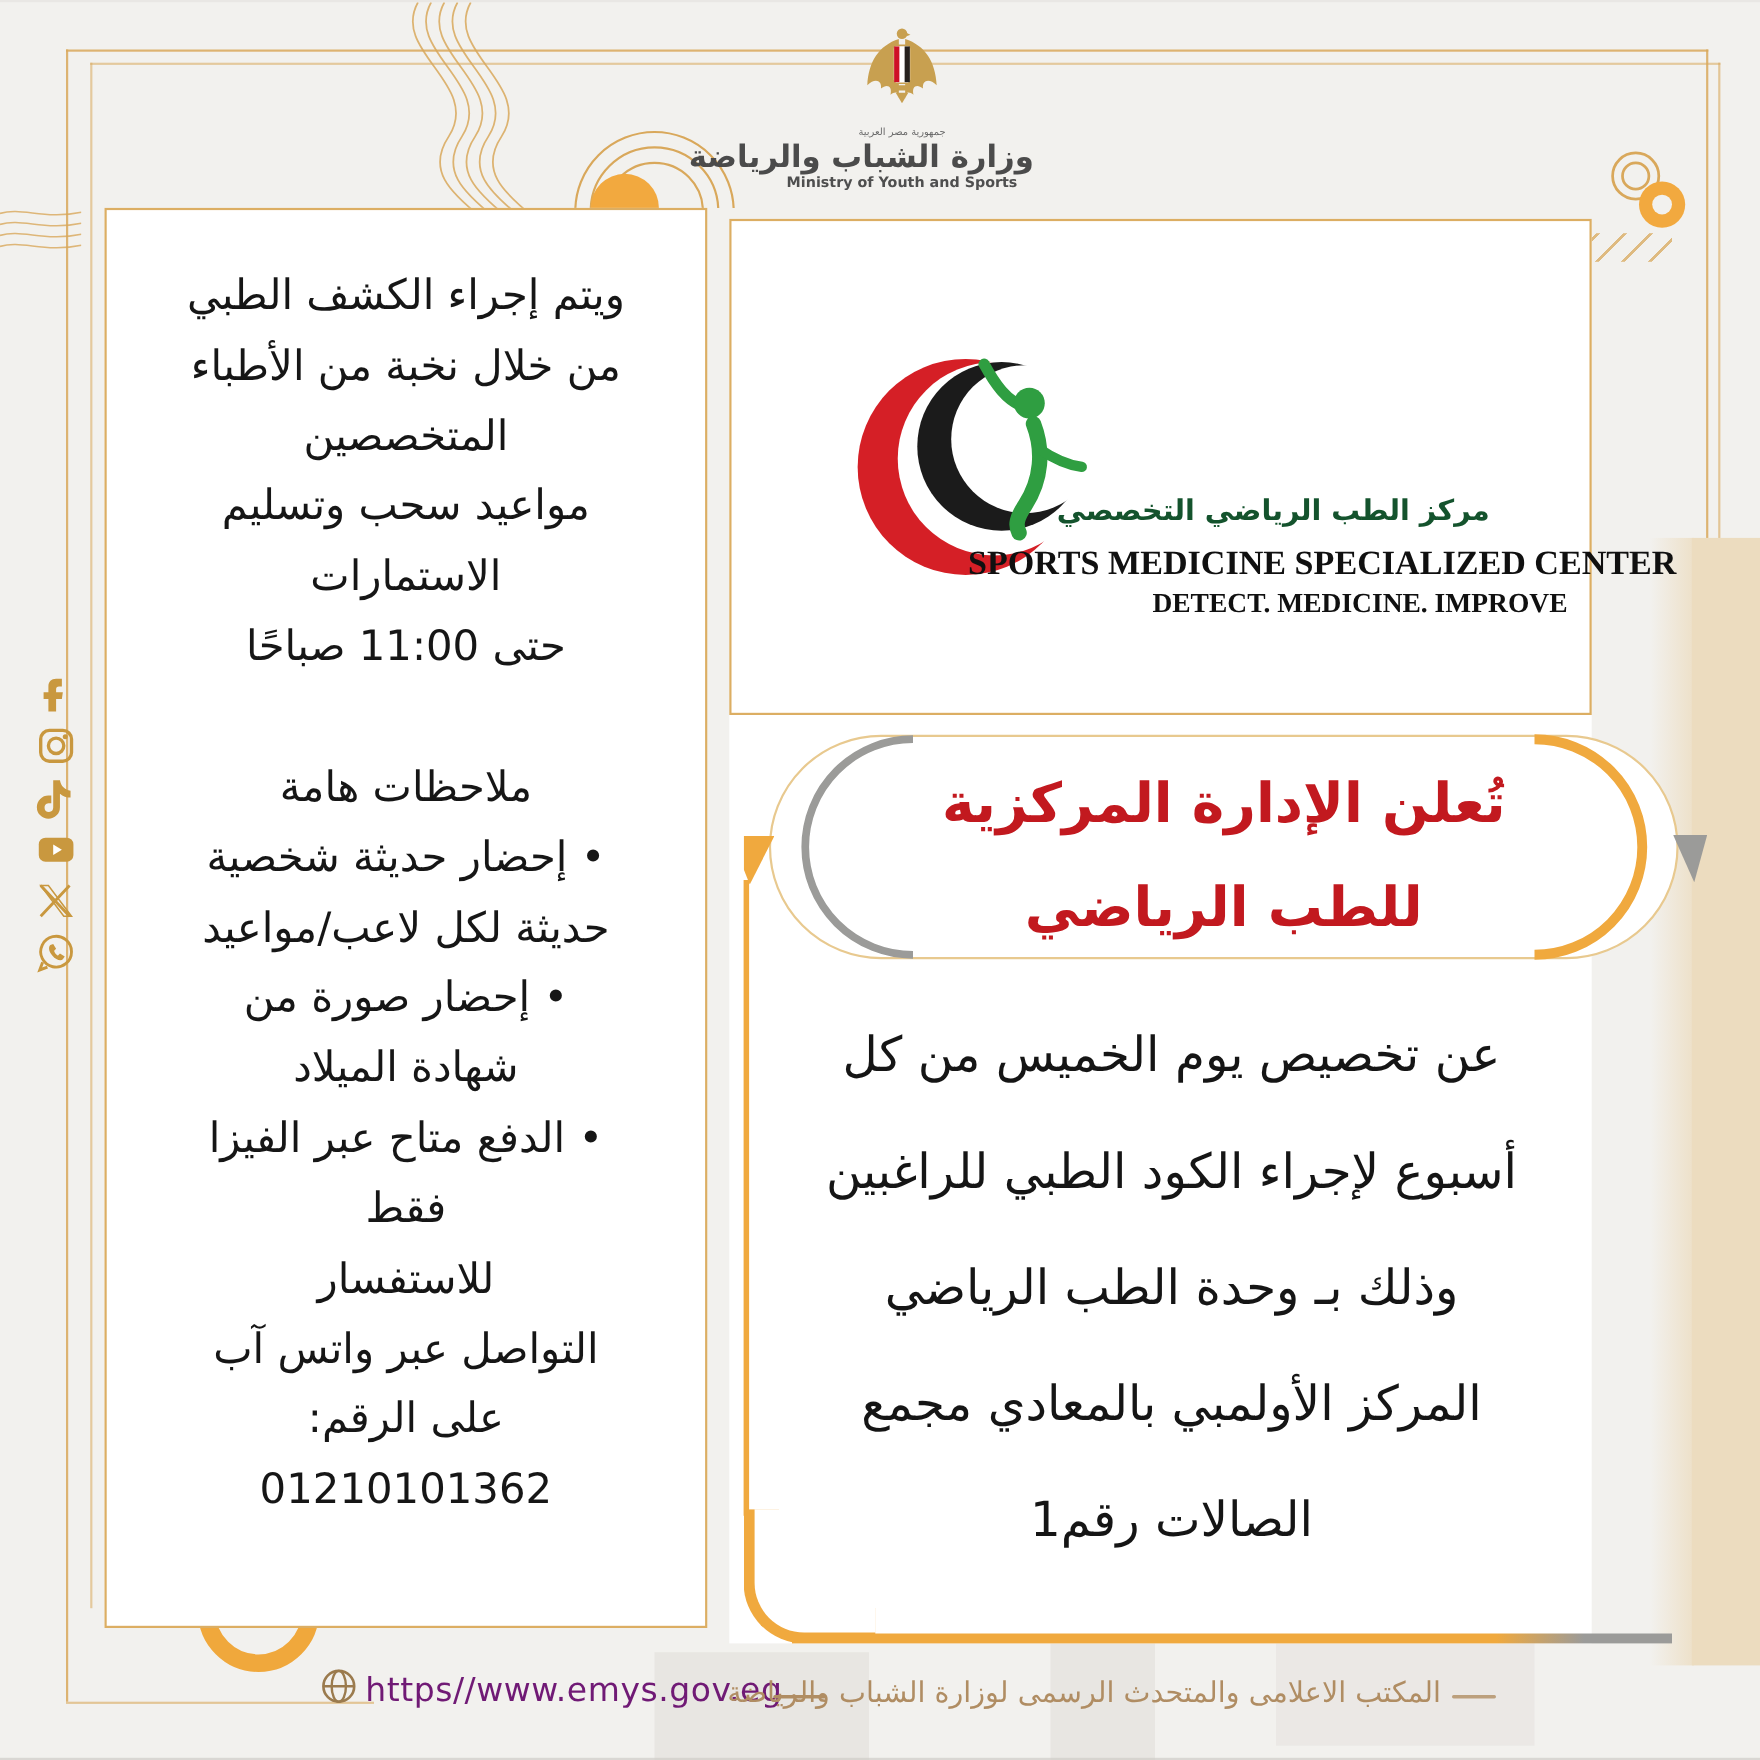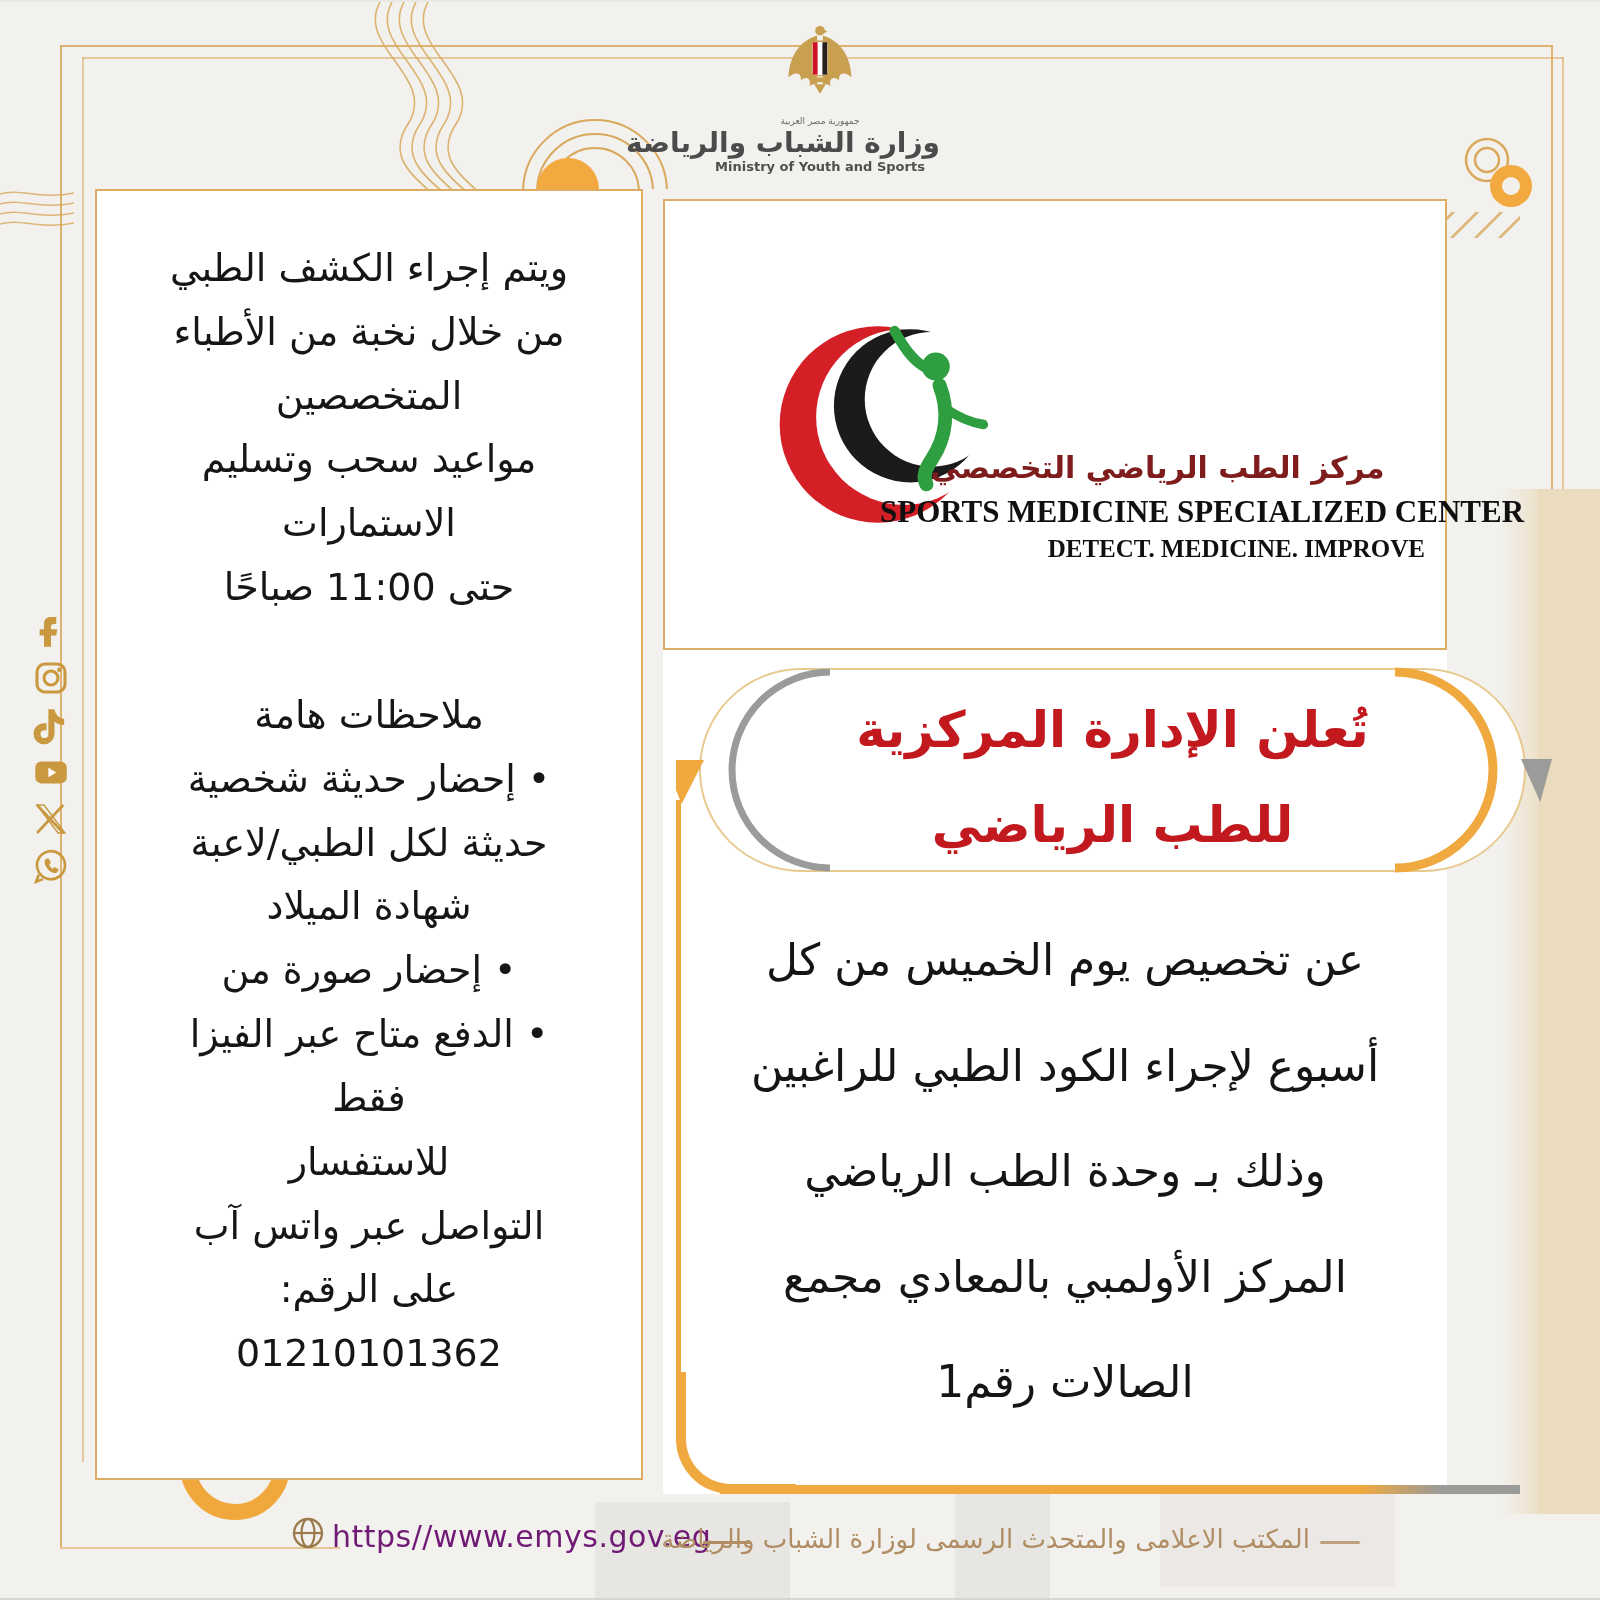--- a/index.html
+++ b/index.html
@@ -21,21 +21,21 @@
     width:552px;text-align:center;font-size:38px;line-height:1.68;
     color:#161616;
   }
   .left-text div{white-space:nowrap;}
   .gap-before{margin-top:64px;}
   
   .ministry-ar{font-size:28px;font-weight:bold;color:#4b4b4b;white-space:nowrap;}
   .ministry-country{font-size:9px;color:#6a6a6a;letter-spacing:1px;white-space:nowrap;}
   .ministry-en{font-size:13px;font-weight:bold;color:#4f4f4f;white-space:nowrap;}
   
-  .smsc-ar{font-size:30px;font-weight:bold;color:#7f1d1d;white-space:nowrap;}
+  .smsc-ar{font-size:26px;font-weight:bold;color:#14532d;white-space:nowrap;}
   .smsc-en{font-family:"Liberation Serif","DejaVu Serif",serif;font-size:31px;font-weight:bold;color:#101010;white-space:nowrap;}
   .smsc-tag{font-family:"Liberation Serif","DejaVu Serif",serif;font-size:25px;font-weight:bold;color:#101010;white-space:nowrap;}
   
   .stadium{
     background:#5eead4;border-radius:101px;
   }
   .red-title{
     width:100%;text-align:center;font-size:50px;font-weight:bold;
     color:#c2191f;line-height:1.9;
   }
@@ -165,23 +165,23 @@
   <div class="abs white-panel gold-border" style="left:95px;top:187px;width:548px;height:1291px;z-index:2;"></div>
   <div class="abs left-text" dir="rtl" style="left:93px;top:235px;z-index:3;">
     <div>ويتم إجراء الكشف الطبي</div>
     <div>من خلال نخبة من الأطباء</div>
     <div>المتخصصين</div>
     <div>مواعيد سحب وتسليم</div>
     <div>الاستمارات</div>
     <div>حتى 11:00 صباحًا</div>
     <div class="gap-before">ملاحظات هامة</div>
     <div>• إحضار حديثة شخصية</div>
-    <div>حديثة لكل الطبي/لاعبة</div>
+    <div>حديثة لكل لاعب/مواعيد</div>
+    <div>• إحضار صورة من</div>
     <div>شهادة الميلاد</div>
-    <div>• إحضار صورة من</div>
     <div>• الدفع متاح عبر الفيزا</div>
     <div>فقط</div>
     <div>للاستفسار</div>
     <div>التواصل عبر واتس آب</div>
     <div>على الرقم:</div>
     <div>01210101362</div>
   </div>
 
   <div class="abs white-panel" style="left:663px;top:197px;width:784px;height:1295px;z-index:2;"></div>
 

